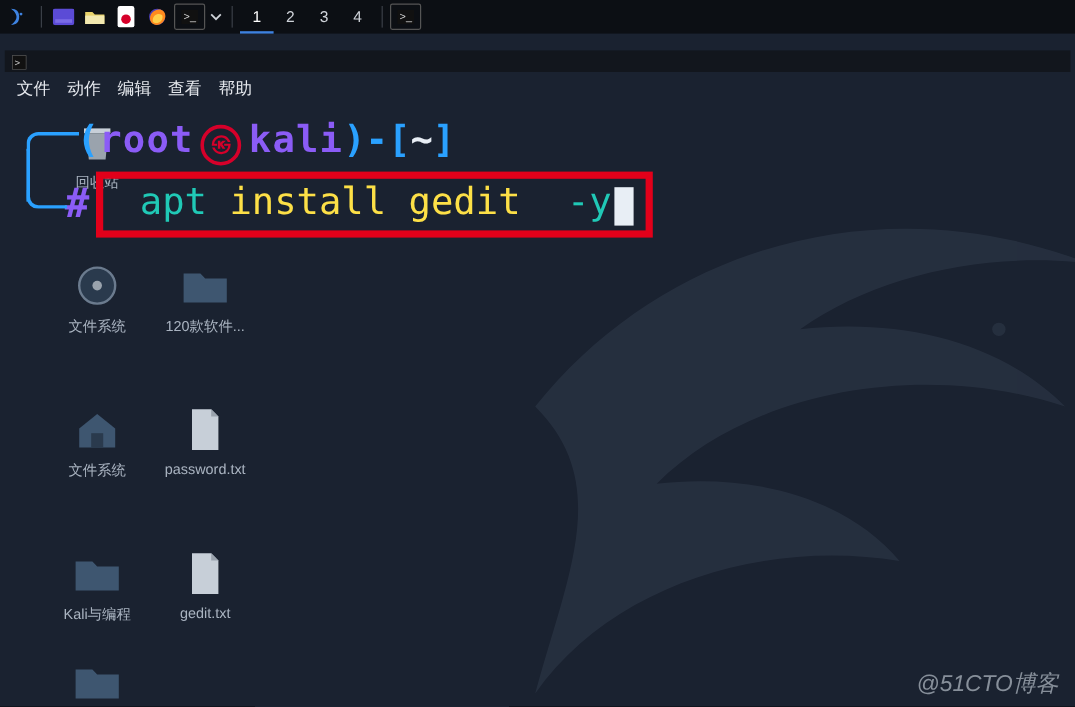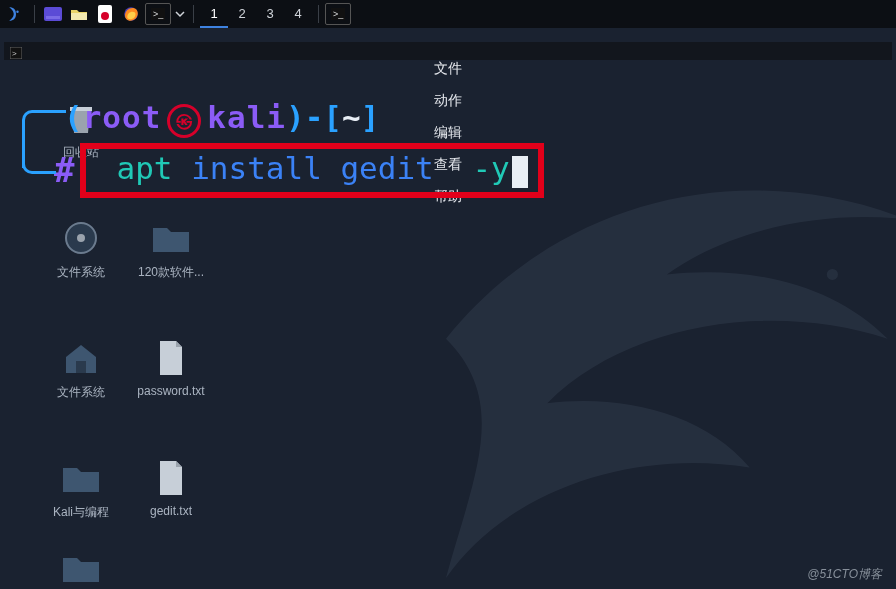--- a/index.html
+++ b/index.html
@@ -17,21 +17,21 @@
   
   .desk { position:absolute; top:28px; left:0; right:0; bottom:0; padding:18px 16px; }
   .dicon { position:absolute; width:90px; text-align:center; color:#b9c3d0; font-size:12px; }
   .dicon .glyph{ width:48px;height:40px; margin:0 auto 6px; display:flex;align-items:center;justify-content:center;}
   .dicon .lbl { white-space:nowrap; overflow:hidden; text-overflow:ellipsis; opacity:.9}
 
   
   .term { position:absolute; top:42px; left:4px; right:4px; bottom:4px; background:rgba(18,24,34,0.0); }
   .term-title { height:18px; background:#12161d; display:flex; align-items:center; padding:0 6px;}
   .term-title .ticon{ width:12px;height:12px; }
-  .term-menu { height:28px; display:flex; align-items:center; gap:14px; padding:0 10px; color:#e6e9ee; font-size:14px;flex-direction:column; }
+  .term-menu { height:28px; display:flex; align-items:center; gap:14px; padding:0 10px; color:#e6e9ee; font-size:14px; }
   .term-menu span{ cursor:default; }
   .term-body { position:relative; padding:10px 14px; font-family:"DejaVu Sans Mono","Noto Sans Mono",monospace; font-size:31px; line-height:1.25; }
 
   
   .pline1, .pline2 { display:flex; align-items:center; white-space:pre; }
   .connector {
     position:absolute; left:18px; top:36px; width:40px; height:44px;
     border-left:3px solid #2aa1ff; border-bottom:0; border-top:0;
     border-bottom-left-radius:0;
   }
@@ -42,37 +42,37 @@
   }
   .corner-bot{
     position:absolute; left:18px; top:70px; width:34px; height:16px;
     border-bottom:3px solid #2aa1ff; border-left:3px solid #2aa1ff;
     border-bottom-left-radius:10px;
   }
   .c-blue{ color:#2aa1ff; font-weight:bold;}
   .c-red{ color:#8b5cf6; font-weight:900;}
   .c-white{ color:#e8eef5;}
   .c-cyan{ color:#20c9b6;margin-left:20px;}
-  .c-gray{ color:#3b82f6;}
+  .c-gray{ color:#fde047;}
 
   .skull {
     display:inline-flex; width:34px; height:34px; border:3px solid #d6002a; border-radius:50%; align-items:center;justify-content:center; font-size:20px; margin:0 6px; position:relative; top:4px;
   }
   .skull span{ color:#d6002a; font-weight:900; font-size:18px;}
 
   .cmdbox {
     border:6px solid #e2001a; padding:0 10px 4px 10px; display:inline-flex; align-items:center; margin-left:6px;
   }
   .cursor { display:inline-block; width:16px; height:32px; background:#e8eef5; margin-left:2px; position:relative; top:4px;}
 
   
   .dragon { position:absolute; right:-60px; top:90px; width:560px; height:460px; opacity:.18; pointer-events:none;}
   .dragon svg{ width:100%; height:100%; }
 
-  .watermark{ position:absolute; right:14px; bottom:6px; color:#9aa3ad; font-style:italic; font-size:12px; opacity:.85;text-align:center;}
+  .watermark{ position:absolute; right:14px; bottom:6px; color:#9aa3ad; font-style:italic; font-size:19px; opacity:.85;text-align:center;}
 </style>
 </head>
 <body>
 
 <div class="screen">
 
   <div class="panel">
     <div class="btn">
       <svg width="20" height="18" viewBox="0 0 24 24">
           <path fill="#3e82e0" d="M3 3c6 0 9 3 9 9s-3 9-9 9c0 0 6-4 6-9S3 3 3 3z"></path>

